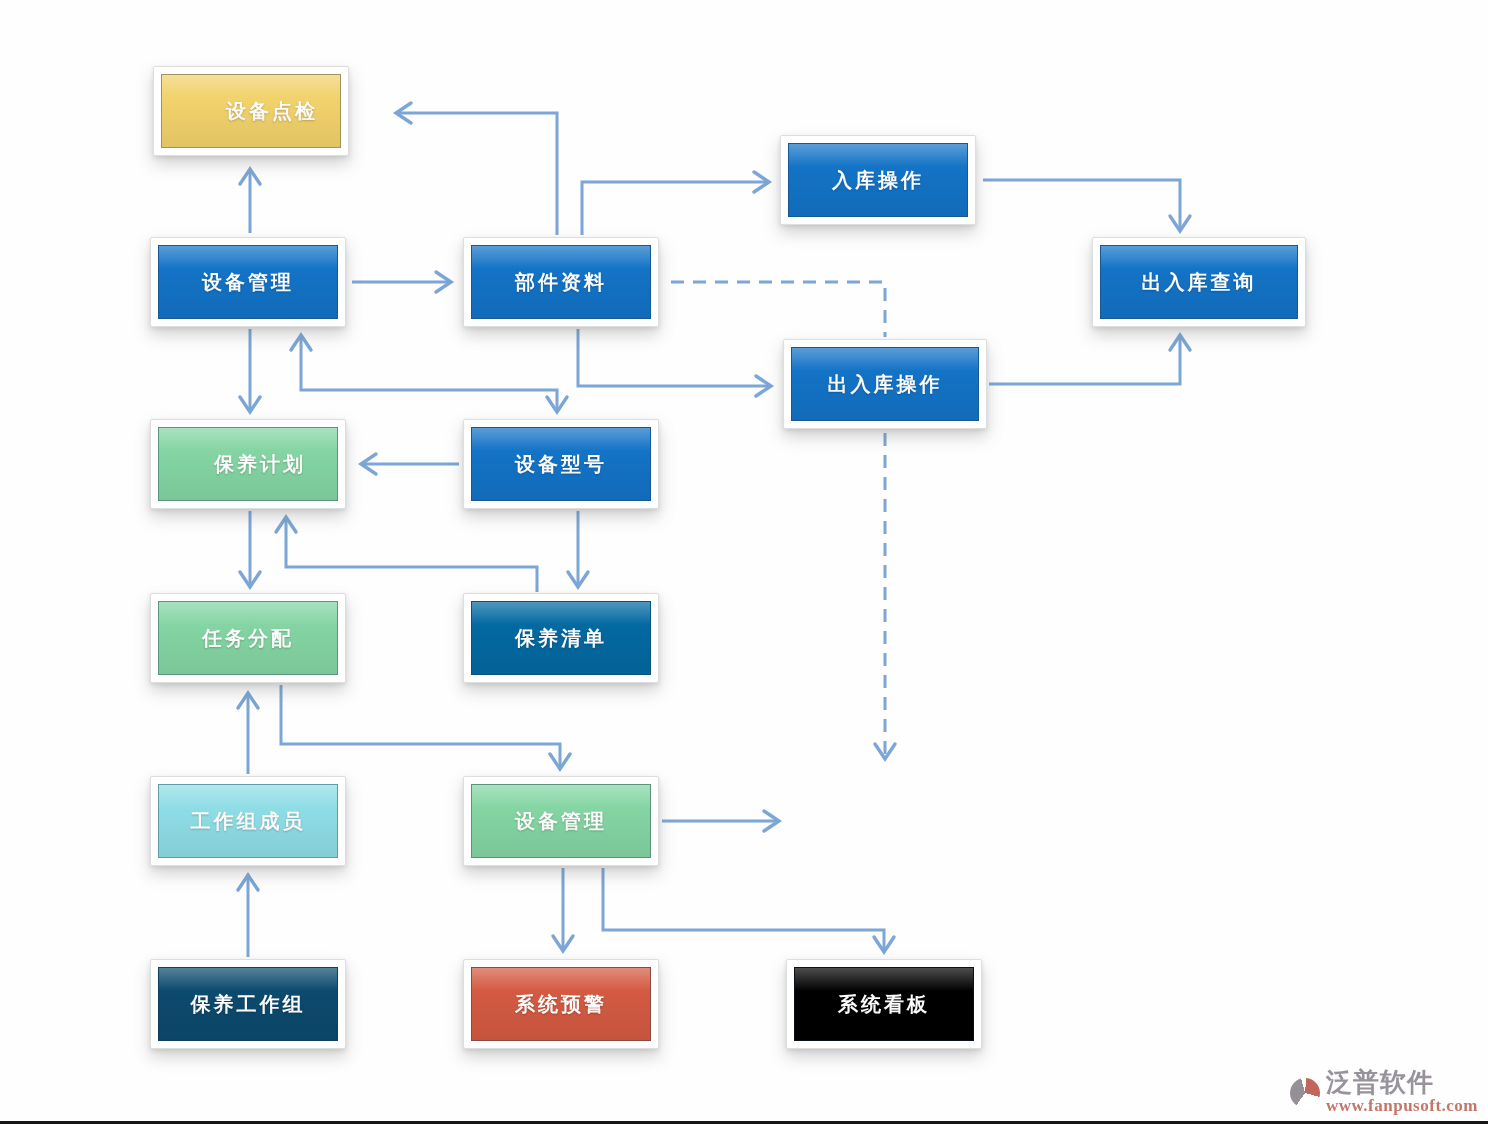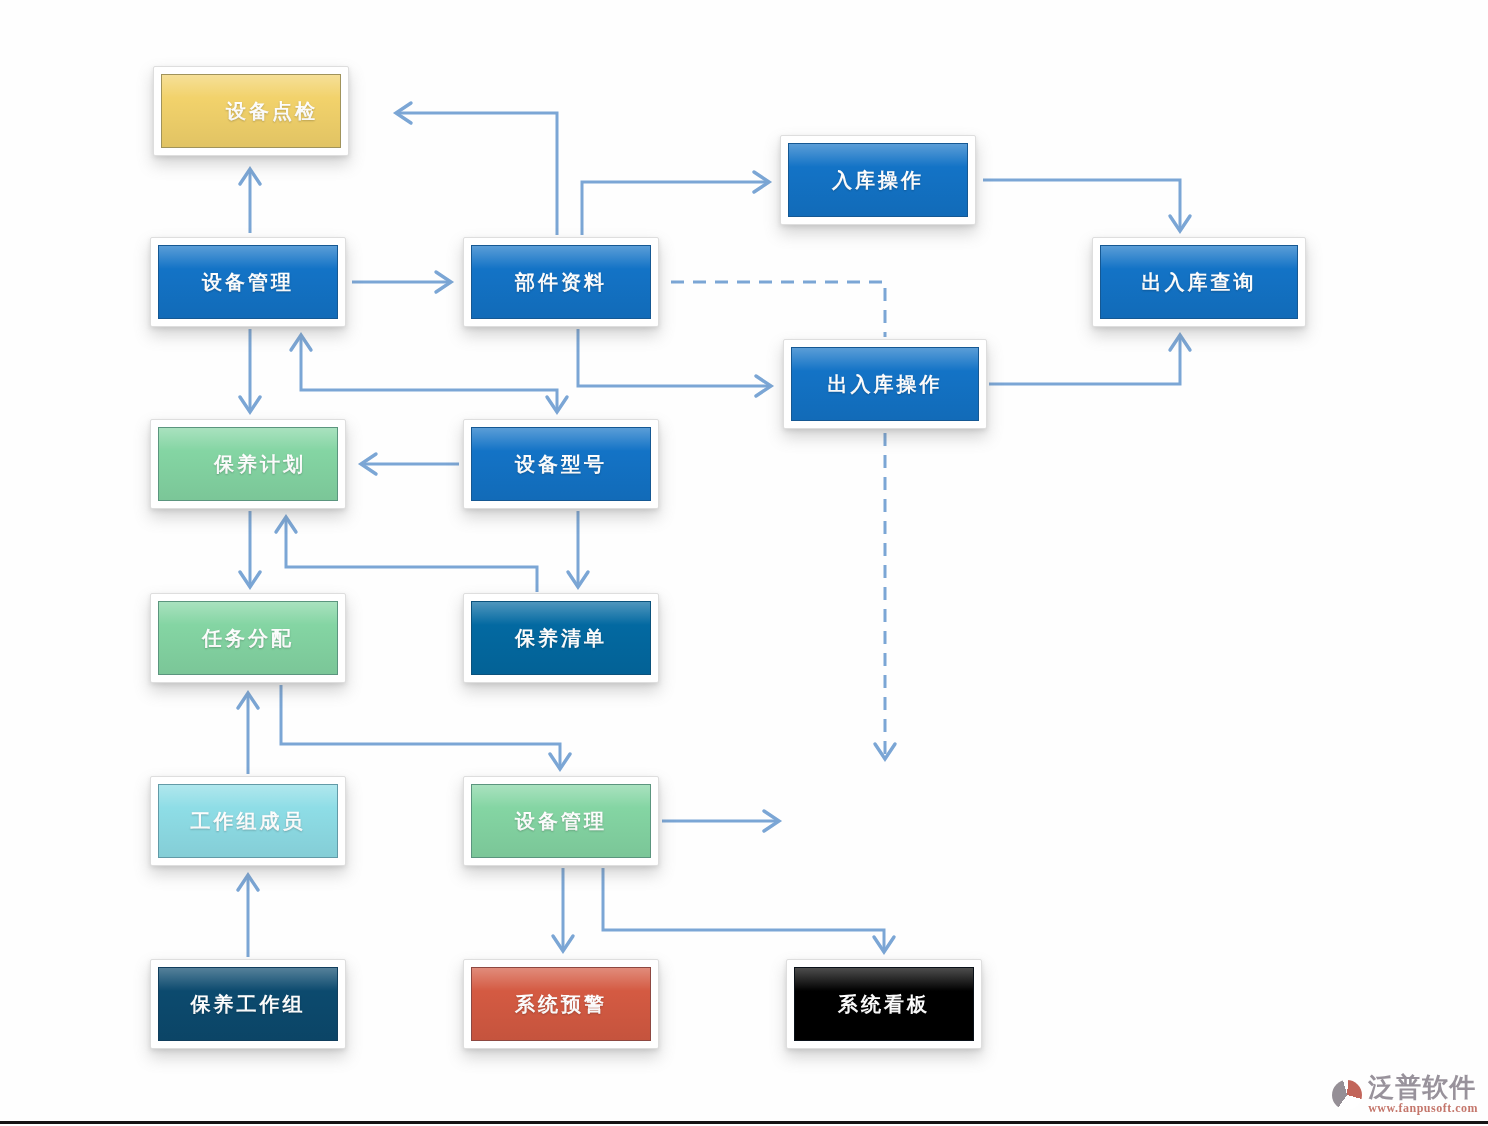--- a/index.html
+++ b/index.html
@@ -38,21 +38,21 @@
   .n12{left:786px;top:776px} .n13{left:150px;top:959px}
   .n14{left:463px;top:959px} .n15{left:786px;top:959px}
   
   .watermark{position:absolute;right:10px;bottom:12px;display:flex;align-items:center;}
   .wm-logo{
     width:30px;height:30px;border-radius:50%;margin:2px 6px 0 0;
     background:conic-gradient(from 215deg,#958f96 0 130deg,#ffffff 130deg 150deg,#c2655a 150deg 250deg,#ffffff 250deg 360deg);
   }
   .wm-text{display:flex;flex-direction:column;align-items:flex-start;line-height:1;}
   .wm-brand{font-size:26px;font-weight:bold;color:#98929b;letter-spacing:1px;}
-  .wm-url{font-family:"Liberation Serif", serif;font-size:12px;font-weight:bold;color:#c4766b;margin-top:2px;letter-spacing:.5px;}
+  .wm-url{font-family:"Liberation Serif", serif;font-size:17px;font-weight:bold;color:#c4766b;margin-top:2px;letter-spacing:.5px;}
   .bottom-rule{position:absolute;left:0;right:0;top:1121px;height:3px;background:#151515;}
 </style>
 </head>
 <body>
 
 <div class="canvas">
 
   <svg class="wires">
     <defs>
       <marker id="arw" viewBox="0 0 30 30" markerWidth="30" markerHeight="30" refX="20" refY="15" orient="auto-start-reverse" markerUnits="userSpaceOnUse">

